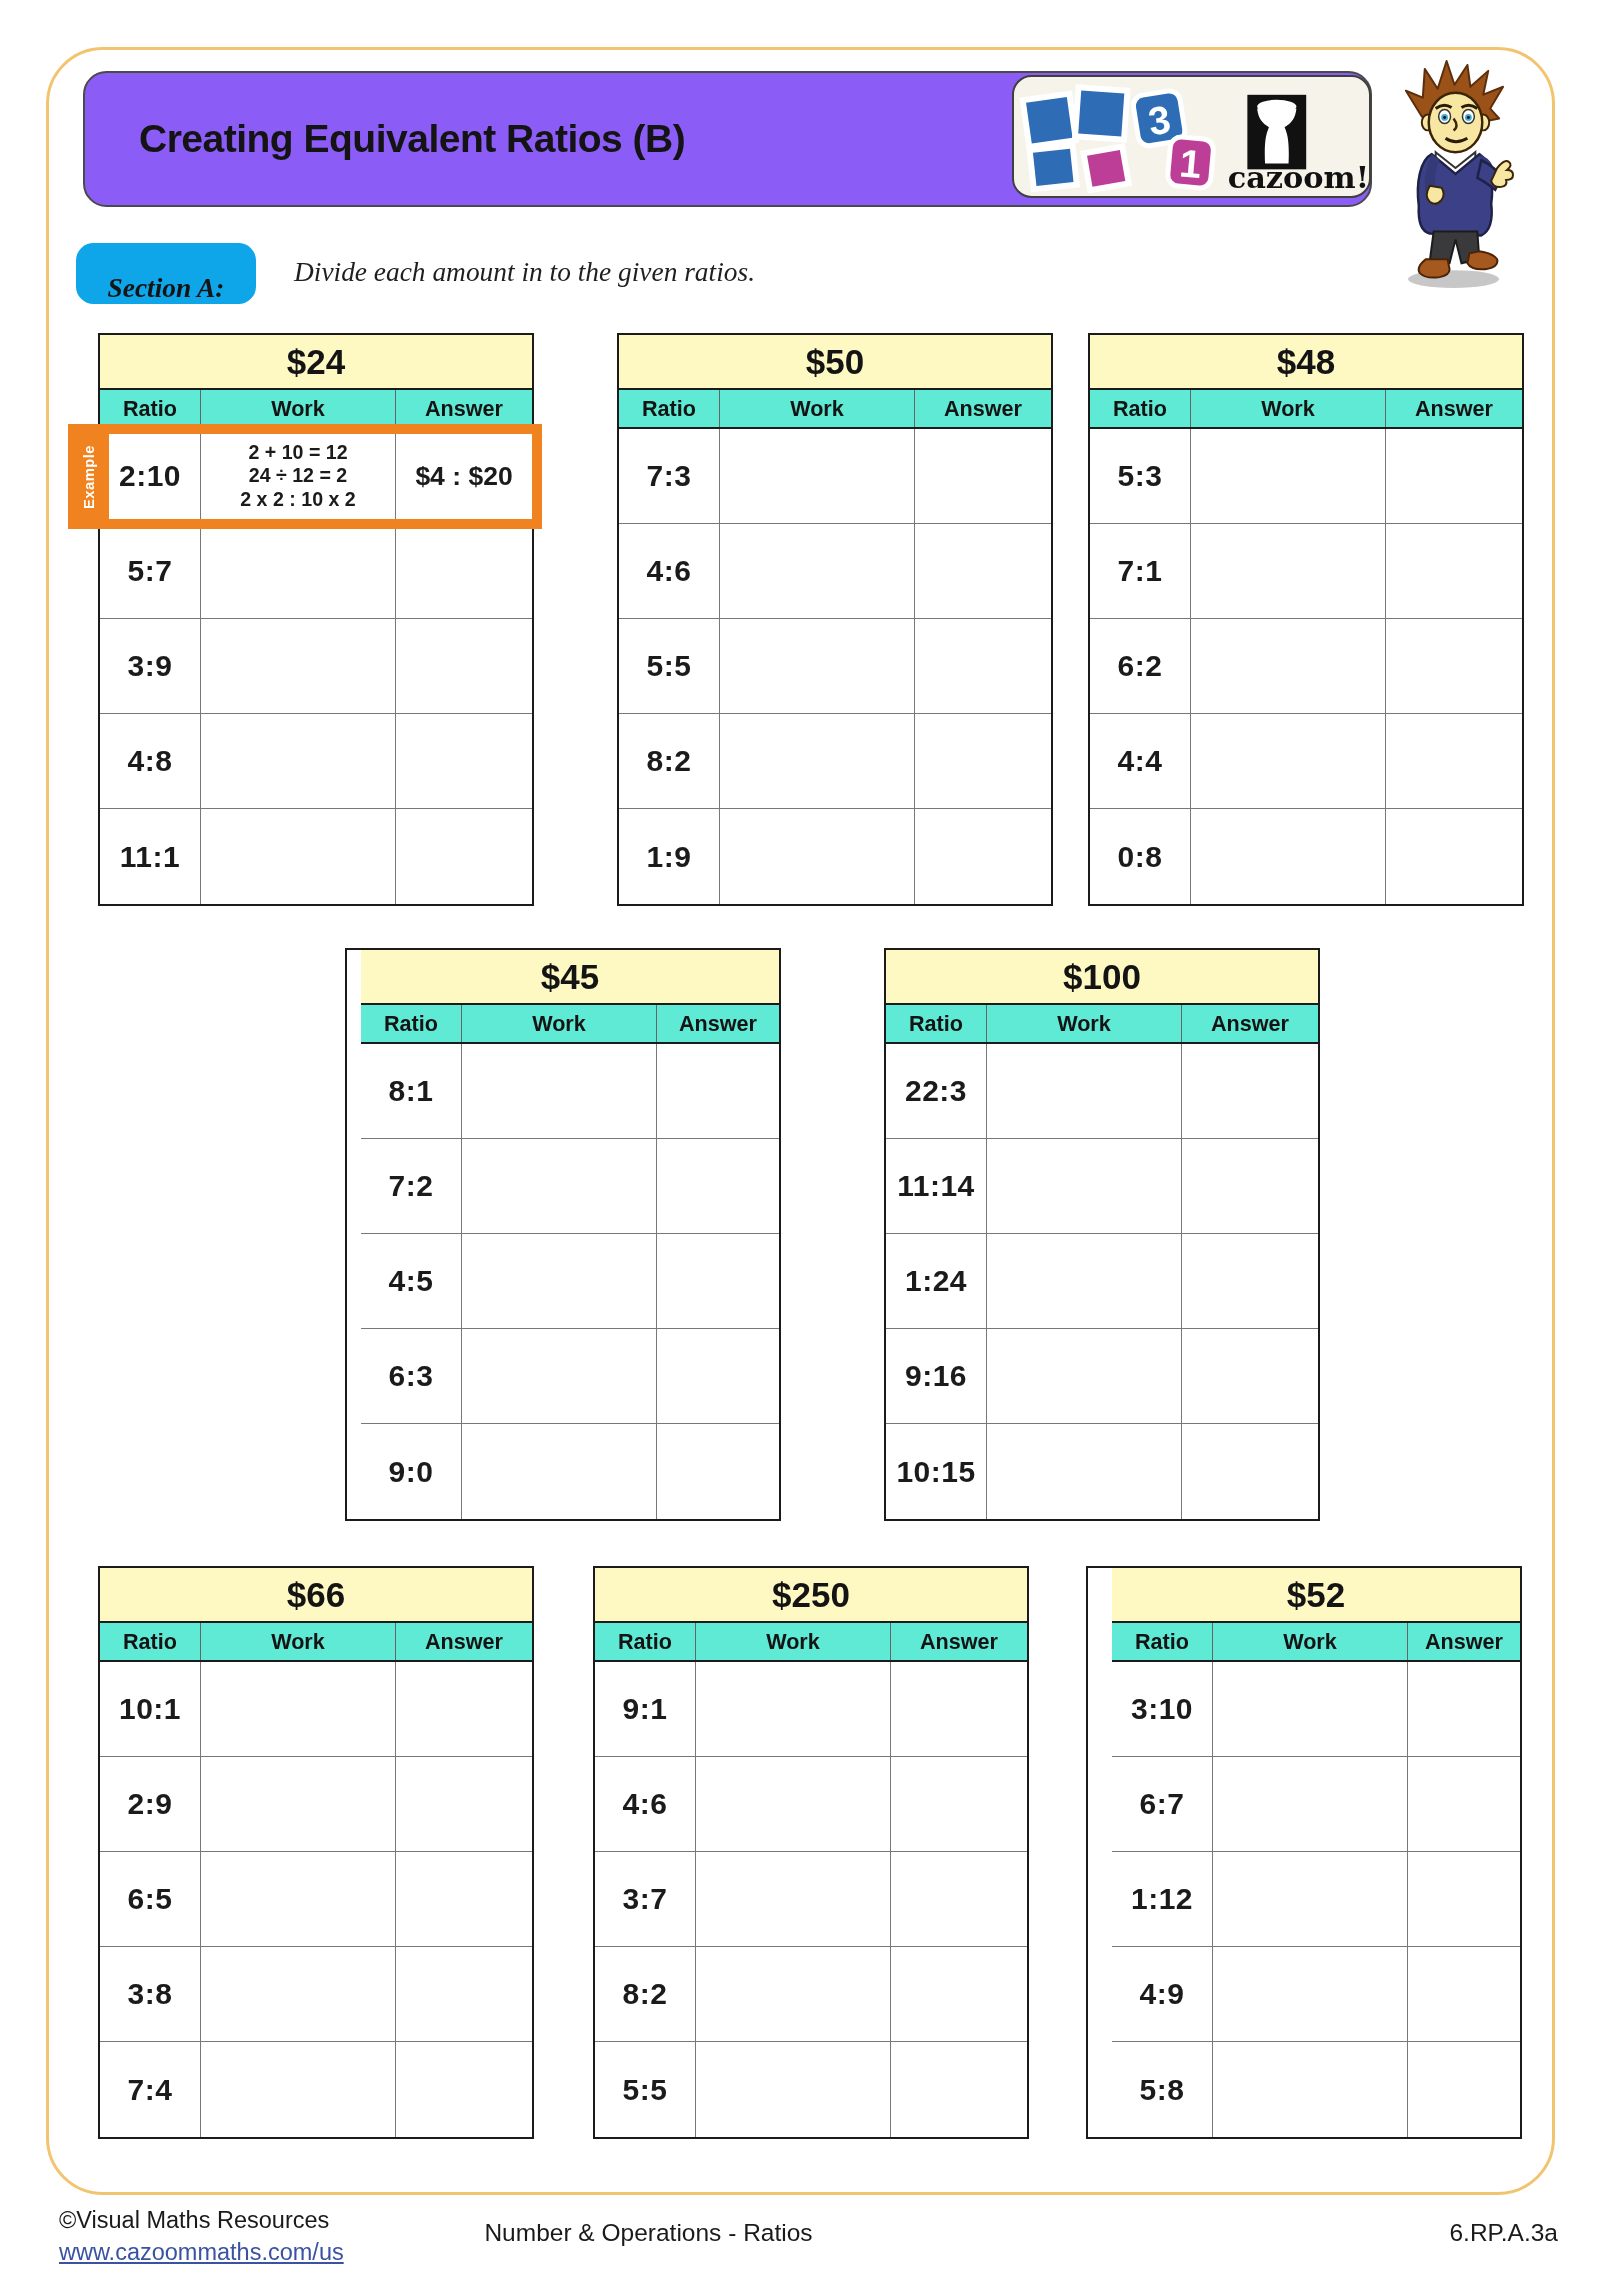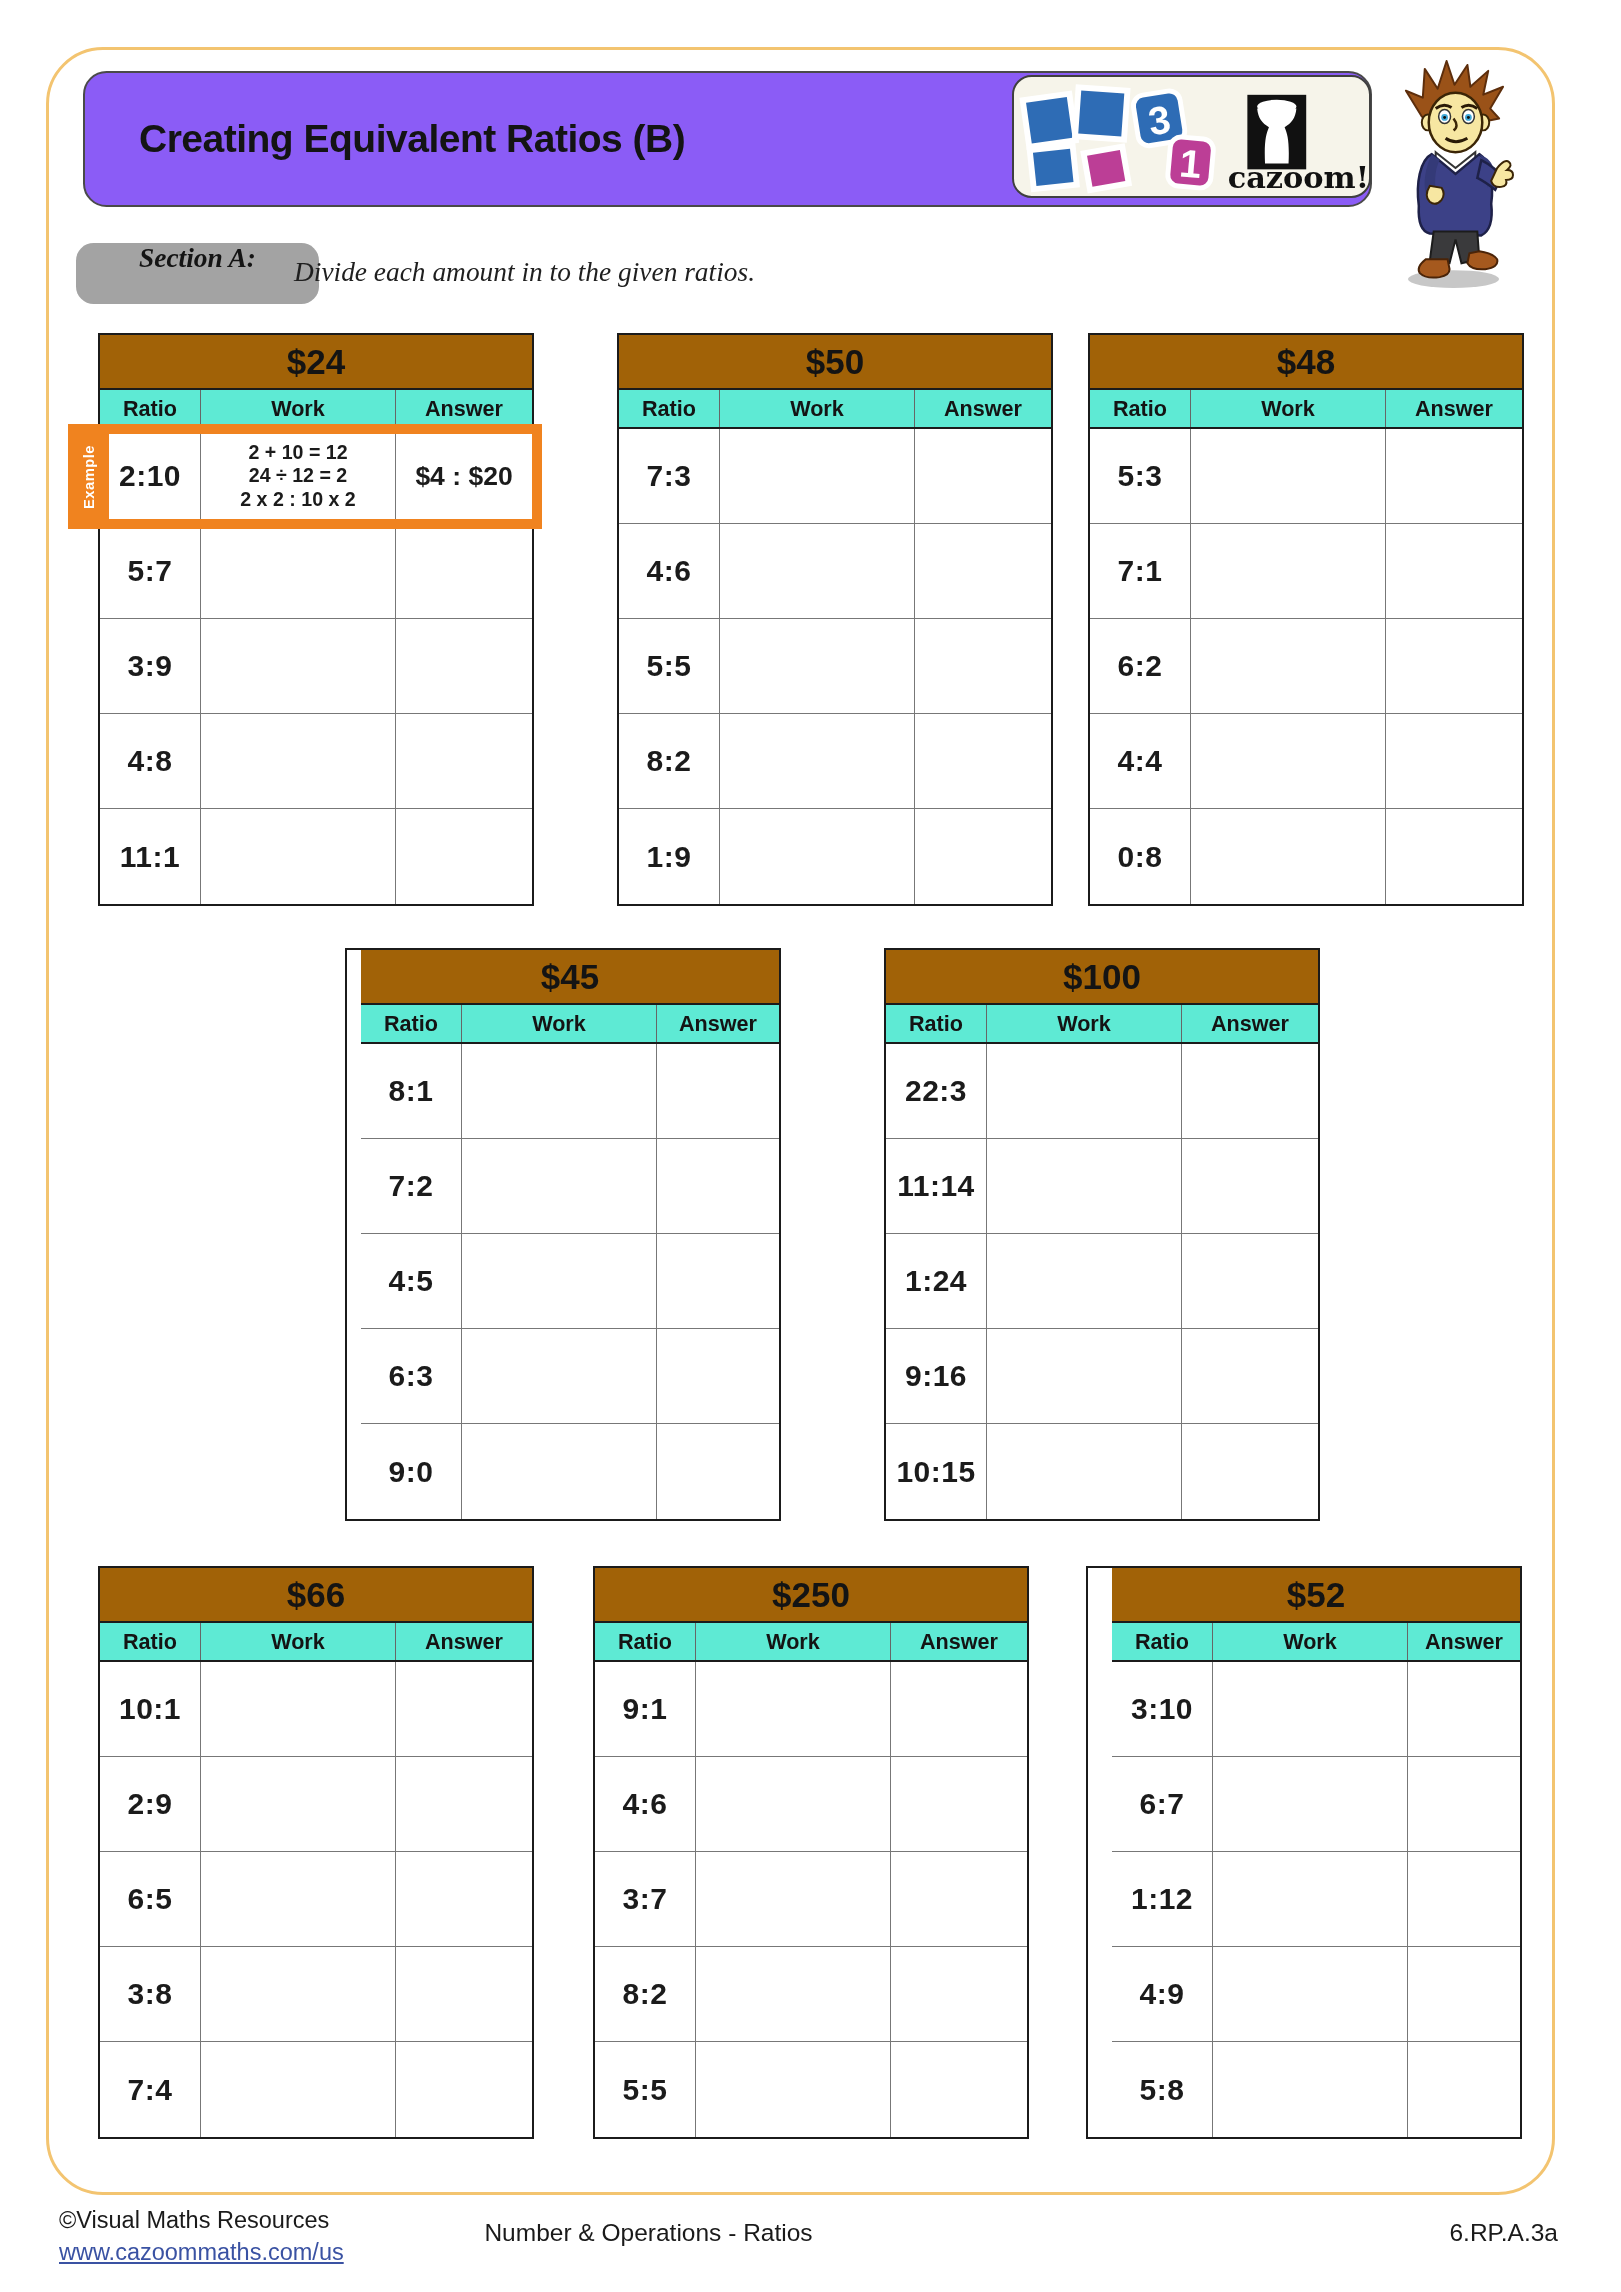--- a/index.html
+++ b/index.html
@@ -18,35 +18,35 @@
   }
   .page-title{
     font-size:39px;font-weight:bold;padding-left:54px;letter-spacing:-0.5px;color:#141414;
   }
   .logo-box{
     position:absolute;left:1012px;top:75px;width:359px;height:123px;
     background:#F6F4EA;border:2.9px solid #3f3f3f;border-radius:19.6px;box-sizing:border-box;
   }
   .mascot{position:absolute;left:1390px;top:57px;width:133px;height:233px;}
   .section-pill{
-    position:absolute;left:76px;top:243px;width:243px;height:61px;
-    background:#a3a3a3;border-radius:17.6px;display:flex;align-items:flex-start;justify-content:center;
+    position:absolute;left:76px;top:243px;width:180px;height:61px;
+    background:#0ea5e9;border-radius:17.6px;display:flex;align-items:flex-end;justify-content:center;
   }
   .section-label{
     font-family:"Liberation Serif",serif;font-style:italic;font-weight:bold;font-size:27.4px;color:#141414;
   }
   .instruction{
     position:absolute;left:294px;top:257px;
     font-family:"Liberation Serif",serif;font-style:italic;font-size:27.4px;color:#1f1f1f;
   }
   .wtable{
     position:absolute;width:436px;background:#ffffff;border:2.9px solid #1b1b1b;box-sizing:border-box;
   }
   .amount-row{
-    height:53px;background:#a16207;border-bottom:2.9px solid #1b1b1b;
+    height:53px;background:#fef9c3;border-bottom:2.9px solid #1b1b1b;
     display:flex;align-items:center;justify-content:center;
     font-size:35px;font-weight:bold;color:#141414;
   }
   .cols-row{
     display:grid;grid-template-columns:101px 195px 1fr;height:39px;
     background:#5eead4;border-bottom:2.9px solid #1b1b1b;box-sizing:border-box;
   }
   .cols-row > div{
     display:flex;align-items:center;justify-content:center;
     font-size:21.6px;font-weight:bold;border-right:1px solid #666;color:#141414;

